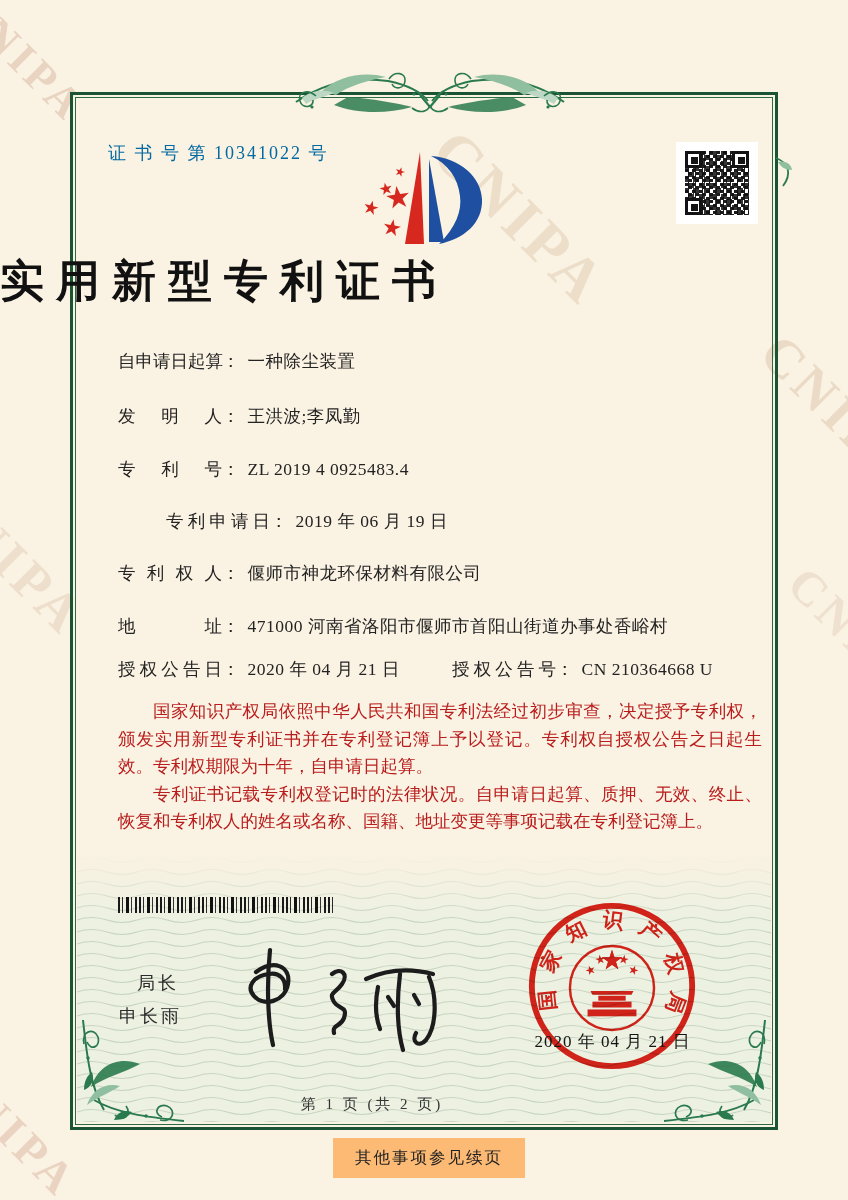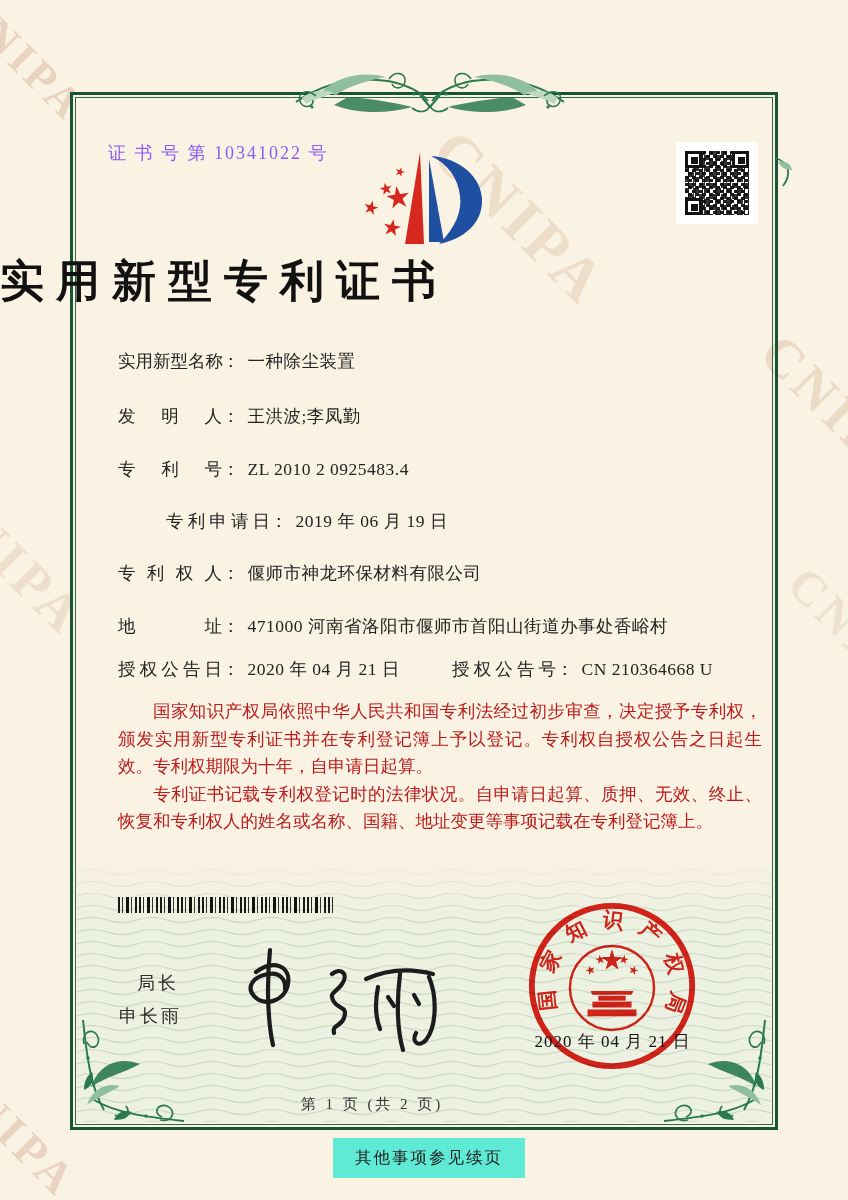--- a/index.html
+++ b/index.html
@@ -24,21 +24,21 @@
   
   .band { position:absolute; left:77px; top:854px; z-index:0; }
   
   .frame-outer {
     position:absolute; left:70px; top:92px; width:708px; height:1038px;
     border:3px solid #1a5434; z-index:2; pointer-events:none;
   }
   .frame-inner { position:absolute; left:2px; top:2px; right:2px; bottom:2px; border:1px solid #2a6a44; }
   .orn { position:absolute; z-index:3; pointer-events:none; }
   
-  .cert-no { position:absolute; left:108px; top:141px; z-index:4; font-size:18px; letter-spacing:2px; color:#8b5cf6; }
+  .cert-no { position:absolute; left:108px; top:141px; z-index:4; font-size:18px; letter-spacing:2px; color:#0369a1; }
   .logo { position:absolute; left:352px; top:139px; z-index:4; }
   .qr {
     position:absolute; left:676px; top:142px; width:82px; height:82px;
     background:#fff; z-index:4;
   }
   .qr-noise {
     position:absolute; left:9px; top:9px; width:64px; height:64px;
     background:
       repeating-conic-gradient(rgba(16,16,16,.95) 0% 25%, transparent 0% 50%),
       repeating-conic-gradient(rgba(16,16,16,.85) 0% 25%, transparent 0% 50%);
@@ -81,21 +81,21 @@
   .signature { position:absolute; left:228px; top:944px; z-index:4; }
   
   .seal { position:absolute; left:524px; top:898px; z-index:5; mix-blend-mode:multiply; }
   .seal-date { position:absolute; left:505px; top:1030px; width:215px; z-index:6; text-align:center;
     font-size:17px; letter-spacing:1px; color:#141414; }
   
   .page-num { position:absolute; left:0; width:744px; top:1095px; z-index:4; text-align:center;
     font-size:15px; letter-spacing:3px; color:#333; }
   .footer-note-box {
     position:absolute; left:333px; top:1138px; width:192px; height:40px; z-index:4;
-    background:#5eead4; text-align:center; line-height:40px; font-size:16.5px;
+    background:#fdba74; text-align:center; line-height:40px; font-size:16.5px;
     letter-spacing:2px; color:#222;
   }
 </style>
 </head>
 <body>
 
 <div id="page">
 
   <div class="wm wm1">CNIPA</div>
   <div class="wm wm2">CNIPA</div>
@@ -190,27 +190,27 @@
     <div class="qr-noise">
       <div class="fp tl"></div>
       <div class="fp tr"></div>
       <div class="fp bl"></div>
     </div>
   </div>
 
   <div class="title">实用新型专利证书</div>
 
   <div class="frow" style="top:349px;">
-    <span class="f-label">实用新型名称</span><span class="f-colon">：</span><span class="f-value">一种除尘装置</span>
+    <span class="f-label">自申请日起算</span><span class="f-colon">：</span><span class="f-value">一种除尘装置</span>
   </div>
   <div class="frow" style="top:404px;">
     <span class="f-label">发明人</span><span class="f-colon">：</span><span class="f-value">王洪波;李凤勤</span>
   </div>
   <div class="frow" style="top:457px;">
-    <span class="f-label">专利号</span><span class="f-colon">：</span><span class="f-value">ZL 2010 2 0925483.4</span>
+    <span class="f-label">专利号</span><span class="f-colon">：</span><span class="f-value">ZL 2019 4 0925483.4</span>
   </div>
   <div class="frow" style="top:509px;margin-left:48px;">
     <span class="f-label">专利申请日</span><span class="f-colon">：</span><span class="f-value">2019 年 06 月 19 日</span>
   </div>
   <div class="frow" style="top:561px;">
     <span class="f-label">专利权人</span><span class="f-colon">：</span><span class="f-value">偃师市神龙环保材料有限公司</span>
   </div>
   <div class="frow" style="top:614px;">
     <span class="f-label">地址</span><span class="f-colon">：</span><span class="f-value">471000 河南省洛阳市偃师市首阳山街道办事处香峪村</span>
   </div>

